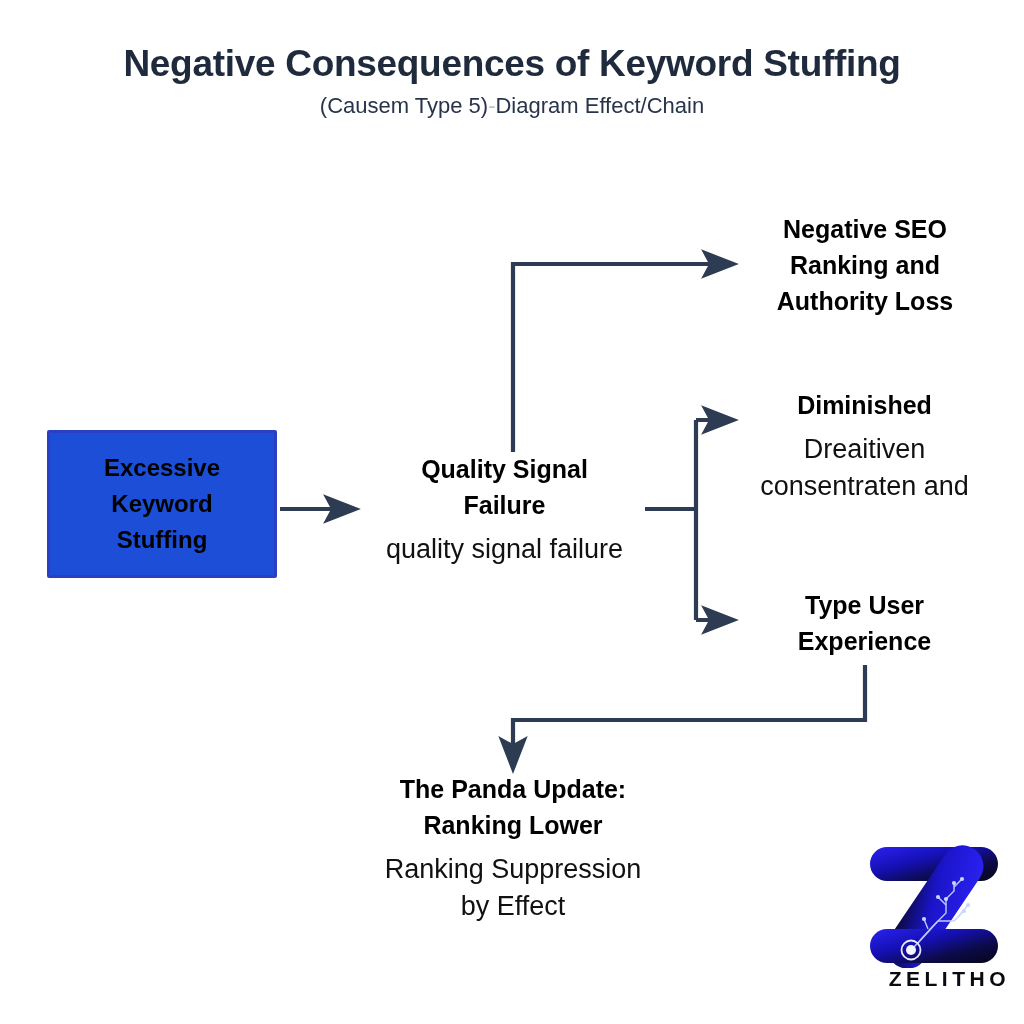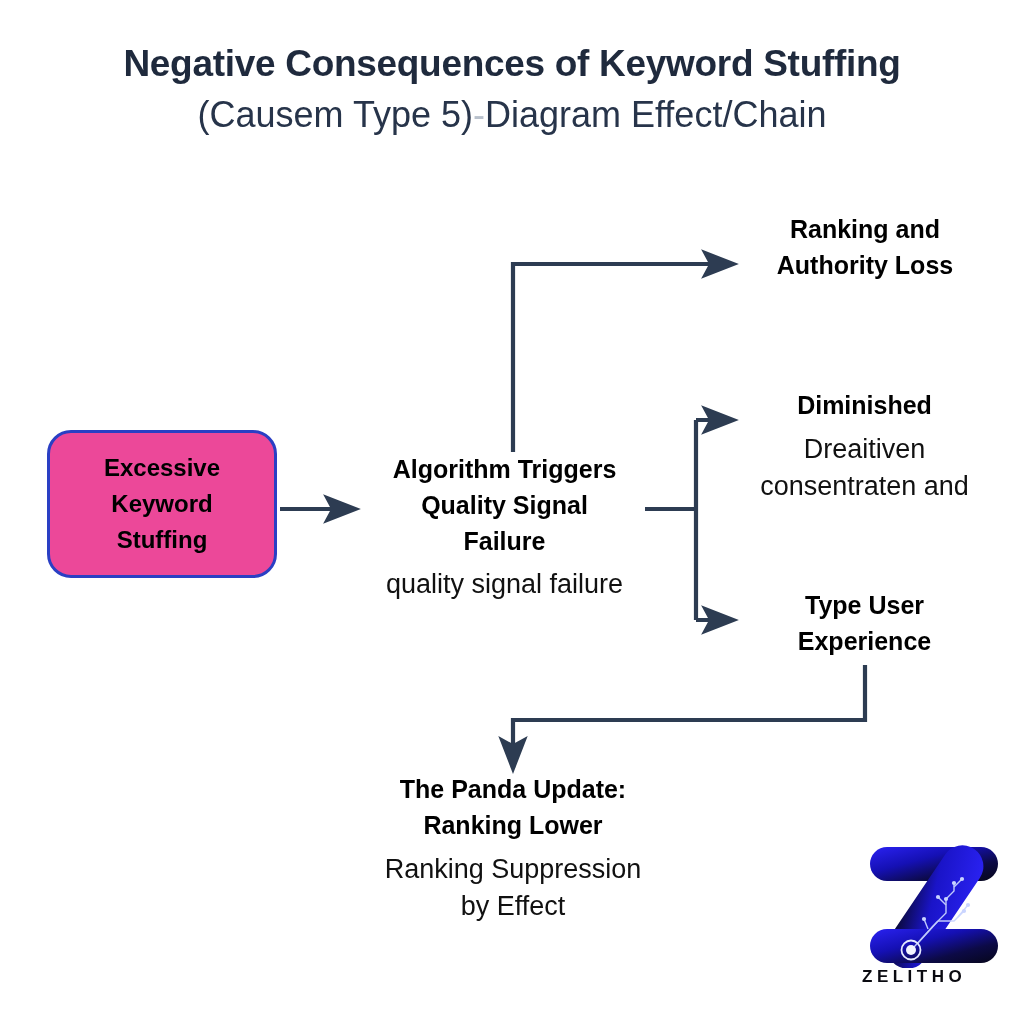--- a/index.html
+++ b/index.html
@@ -28,21 +28,21 @@
   #title {
     font-size: 37px;
     font-weight: bold;
     color: #1f2a3d;
     letter-spacing: -0.3px;
     line-height: 1.18;
     white-space: nowrap;
   }
   #subtitle {
     margin-top: 7px;
-    font-size: 36px;
+    font-size: 22px;
     font-weight: normal;
     color: #27344a;
     line-height: 1.2;
     white-space: nowrap;
   }
   #subtitle .dash {
     color: #b9c1cc;
   }
 
   
@@ -74,23 +74,23 @@
     margin-top: 7px;
   }
 
   
   #node-source {
     position: absolute;
     left: 47px;
     top: 430px;
     width: 230px;
     height: 148px;
-    background: #ec4899;
+    background: #1d4ed8;
     border: 3px solid #2a3fc4;
-    border-radius: 24px;
+    border-radius: 2px;
     box-sizing: border-box;
     display: flex;
     align-items: center;
     justify-content: center;
   }
   #node-source .head {
     font-size: 24px;
     line-height: 1.5;
   }
 
@@ -108,22 +108,22 @@
     width: 148px;
     height: 160px;
   }
   #logo-mark {
     width: 148px;
     height: 125px;
     display: block;
   }
   #logo-word {
     margin-top: -1px;
-    text-align: left;
-    font-size: 17px;
+    text-align: right;
+    font-size: 21px;
     font-weight: bold;
     letter-spacing: 4.5px;
     color: #0a0a10;
     font-family: "Liberation Sans", sans-serif;
   }
 </style>
 </head>
 <body>
 
 <div id="canvas">
@@ -173,31 +173,31 @@
   <div id="node-source" class="node">
     <div class="head">
       <div>Excessive</div>
       <div>Keyword</div>
       <div>Stuffing</div>
     </div>
   </div>
 
   <div id="node-center" class="node">
     <div class="head">
-      <div>Algorithm Triggers</div>
       <div>Quality Signal</div>
       <div>Failure</div>
     </div>
     <div class="sub">
       <div>quality signal failure</div>
     </div>
   </div>
 
   <div id="node-seo" class="node">
     <div class="head">
+      <div>Negative SEO</div>
       <div>Ranking and</div>
       <div>Authority Loss</div>
     </div>
   </div>
 
   <div id="node-value" class="node">
     <div class="head">
       <div>Diminished</div>
     </div>
     <div class="sub">

